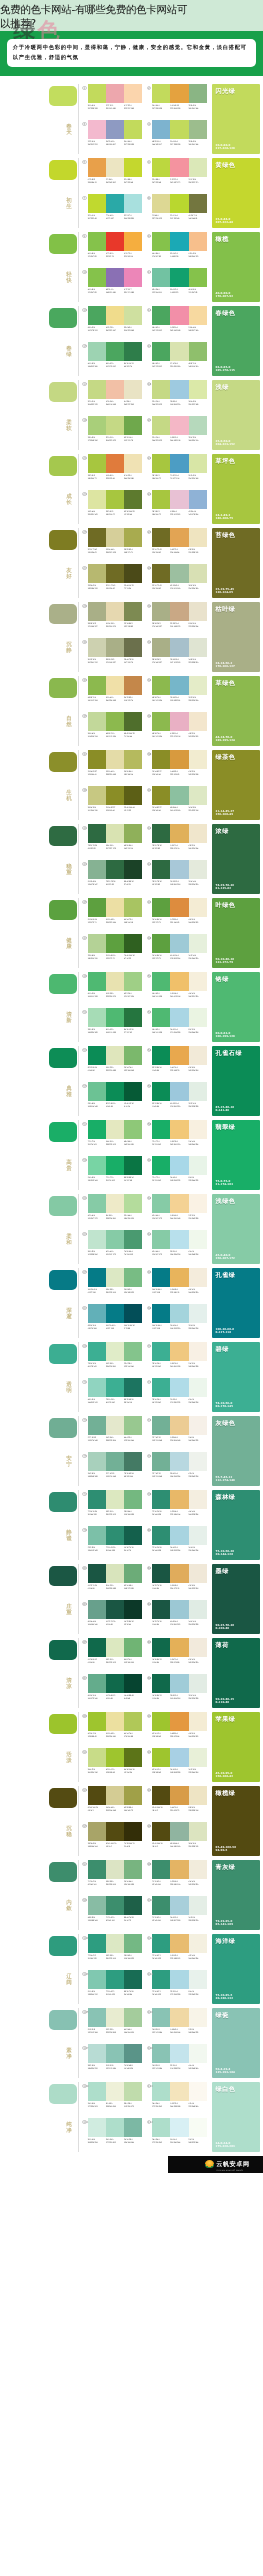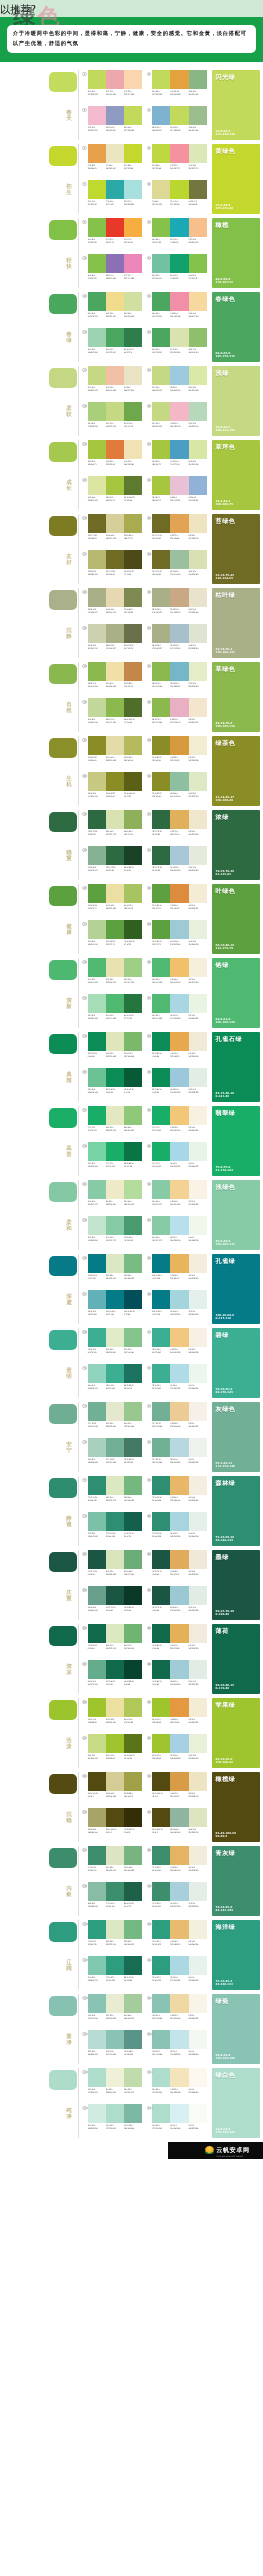--- a/index.html
+++ b/index.html
@@ -198,20 +198,21 @@
     border-radius: 50% 50% 45% 45%;
     background: radial-gradient(circle at 50% 35%, #ffd34d 0%, #f4a21c 60%, #2f8f3e 61%, #2f8f3e 100%);
   }
   .wm-text { color:#fff; font-size: 6.1px; font-weight: bold; letter-spacing: 0.6px; }
   .wm-sub { color:#bbb; font-size: 1.9px; letter-spacing: 0.2px; display:block; }
 </style>
 </head>
 <body>
 
 <div class="page-header">
+  <div class="page-title">免费的色卡网站-有哪些免费的色卡网站可</div>
   <div class="page-title title-line2">以推荐?</div>
 </div>
 
 <div class="green-band">
   <div class="ghost-word">
     <span>绿</span><span class="pink">色</span>
   </div>
   <div class="desc-box">介于冷暖两中色彩的中间，显得和蔼，宁静，健康，安全的感觉。它和金黄，淡白搭配可以产生优雅，舒适的气氛</div>
 </div>
 

